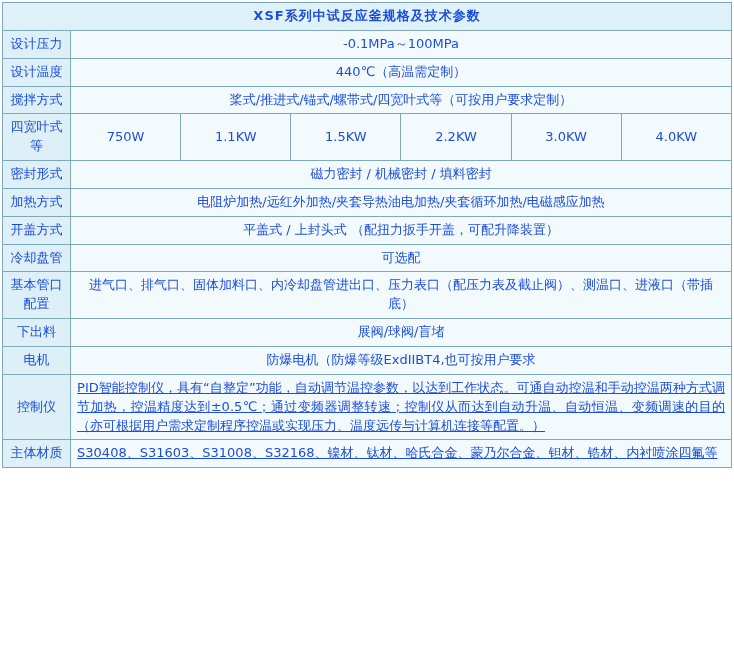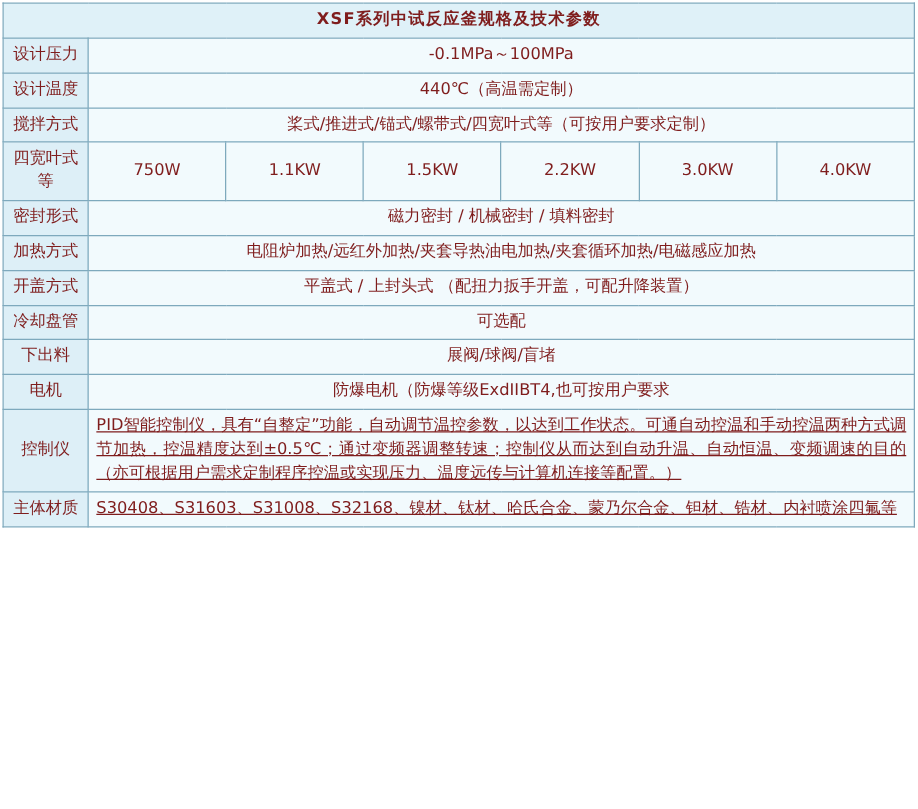--- a/index.html
+++ b/index.html
@@ -21,21 +21,21 @@
   table.spec {
     border-collapse: collapse;
     width: 730px;
     margin: 2px 0 0 2px;
     table-layout: fixed;
   }
   table.spec td {
     border: 1px solid #7ea9bd;
     padding: 4px 6px;
     font-size: 13px;
-    color: #7f1d1d;
+    color: #1d4ed8;
     vertical-align: middle;
     line-height: 1.45;
     word-break: break-all;
   }
   .title-cell {
     background: #dff1f8;
     text-align: center;
     font-size: 21px;
     font-weight: bold;
     letter-spacing: 1px;
@@ -132,20 +132,24 @@
       <tr class="row-h">
         <td class="label-cell">开盖方式</td>
         <td class="val" colspan="6">平盖式 / 上封头式 （配扭力扳手开盖，可配升降装置）</td>
       </tr>
 
       <tr class="row-h">
         <td class="label-cell">冷却盘管</td>
         <td class="val" colspan="6">可选配</td>
       </tr>
 
+      <tr>
+        <td class="label-cell">基本管口配置</td>
+        <td class="val multi small-pad" colspan="6">进气口、排气口、固体加料口、内冷却盘管进出口、压力表口（配压力表及截止阀）、测温口、进液口（带插底）</td>
+      </tr>
 
       <tr class="row-h">
         <td class="label-cell">下出料</td>
         <td class="val" colspan="6">展阀/球阀/盲堵</td>
       </tr>
 
 
       <tr class="row-h">
         <td class="label-cell">电机</td>
         <td class="val" colspan="6">防爆电机（防爆等级ExdIIBT4,也可按用户要求</td>

